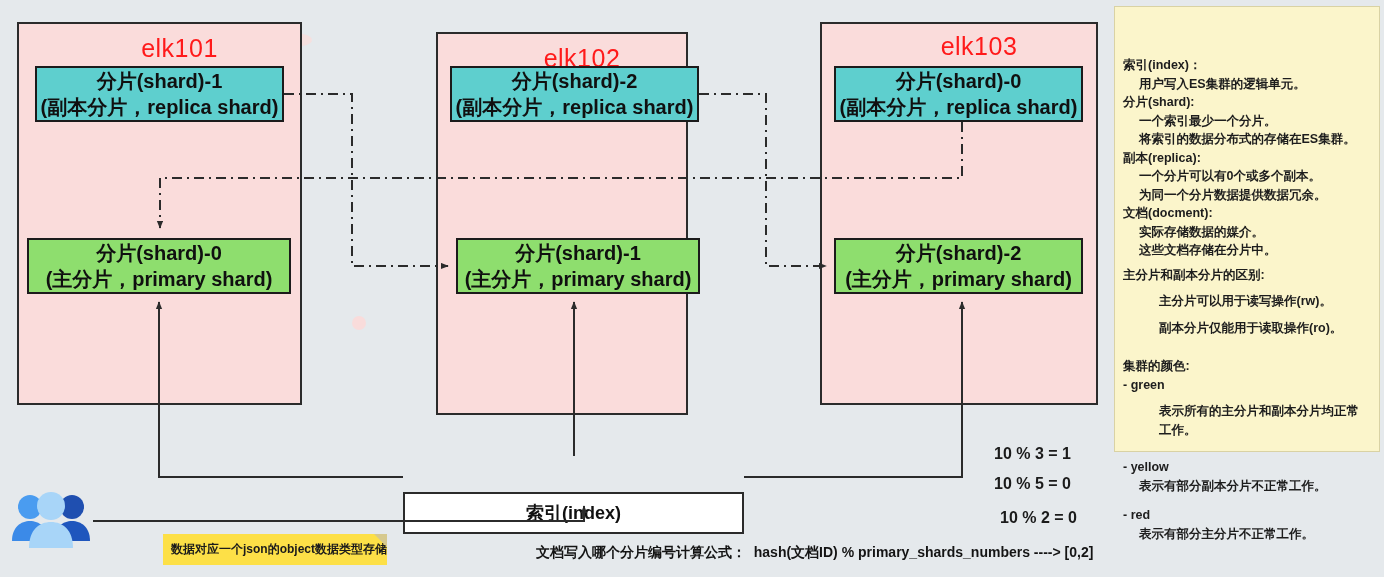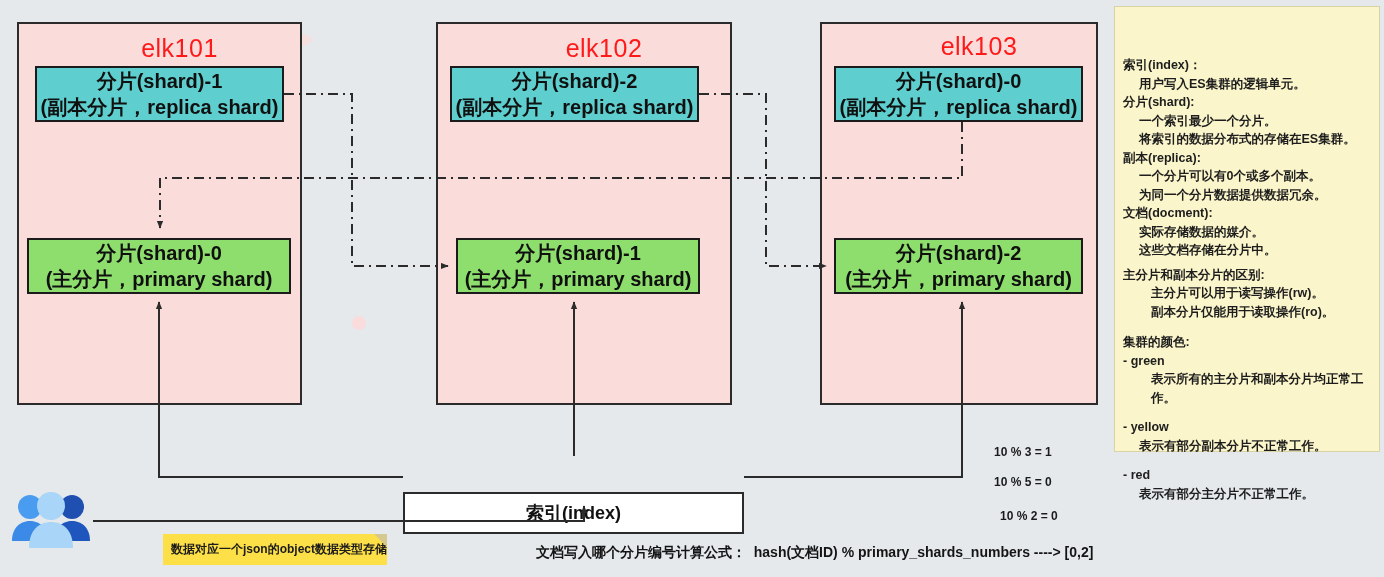--- a/index.html
+++ b/index.html
@@ -72,21 +72,21 @@
     padding:12px 10px 10px 8px;
     font-size:12.5px;
     font-weight:bold;
     color:#1d1d1d;
     line-height:1.48;
     z-index:6;
     white-space:pre-wrap;
   }
   .legend .l0{margin:0;}
   .legend .l1{margin:0;padding-left:16px;}
-  .legend .l2{margin:0;padding-left:28px;}
+  .legend .l2{margin:8px;padding-left:28px;}
   .legend .gap{height:11px;}
   .legend .gap-sm{height:6px;}
 
   
   .sticky{
     position:absolute;
     background:#fde047;
     box-sizing:border-box;
     font-size:12px;font-weight:bold;color:#1b1b1b;
     display:flex;align-items:center;justify-content:flex-end;
@@ -104,21 +104,21 @@
   
   .formula{
     position:absolute;
     font-size:14px;font-weight:bold;color:#141414;
     white-space:pre;
     z-index:6;
   }
   
   .mod{
     position:absolute;
-    font-size:12px;font-weight:bold;color:#1b1b1b;
+    font-size:16px;font-weight:bold;color:#1b1b1b;
     white-space:pre;
     z-index:6;
   }
 
   
   .users-icon{position:absolute;z-index:6;}
 
   
   .blob{position:absolute;background:#f9dcdb;border-radius:50%;z-index:1;}
 </style>
@@ -135,21 +135,21 @@
   </div>
   <div class="shard replica" style="left:35px;top:66px;width:249px;height:56px;">
     <div class="ln1">分片(shard)-1</div>
     <div class="ln2">(副本分片，replica shard)</div>
   </div>
   <div class="shard primary" style="left:27px;top:238px;width:264px;height:56px;">
     <div class="ln1">分片(shard)-0</div>
     <div class="ln2">(主分片，primary shard)</div>
   </div>
 
-  <div class="node" style="left:436px;top:22px;width:296px;height:383px;">
+  <div class="node" style="left:436px;top:32px;width:252px;height:383px;">
     <div class="node-title" style="top:10px;">elk102</div>
   </div>
   <div class="shard replica" style="left:450px;top:66px;width:249px;height:56px;">
     <div class="ln1">分片(shard)-2</div>
     <div class="ln2">(副本分片，replica shard)</div>
   </div>
   <div class="shard primary" style="left:456px;top:238px;width:244px;height:56px;">
     <div class="ln1">分片(shard)-1</div>
     <div class="ln2">(主分片，primary shard)</div>
   </div>

